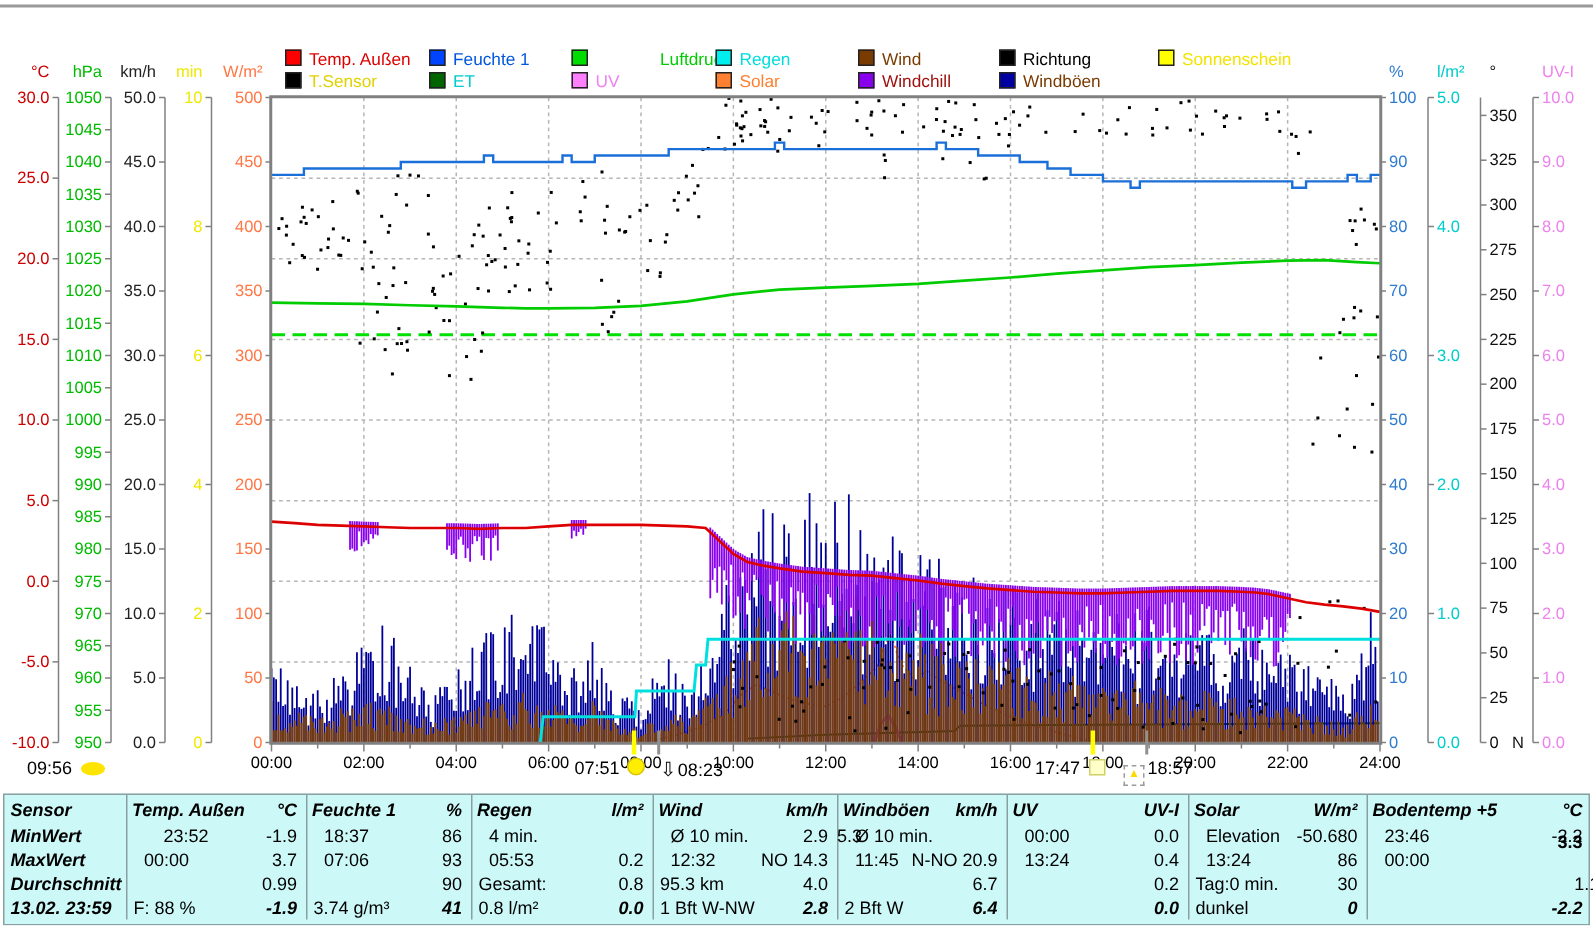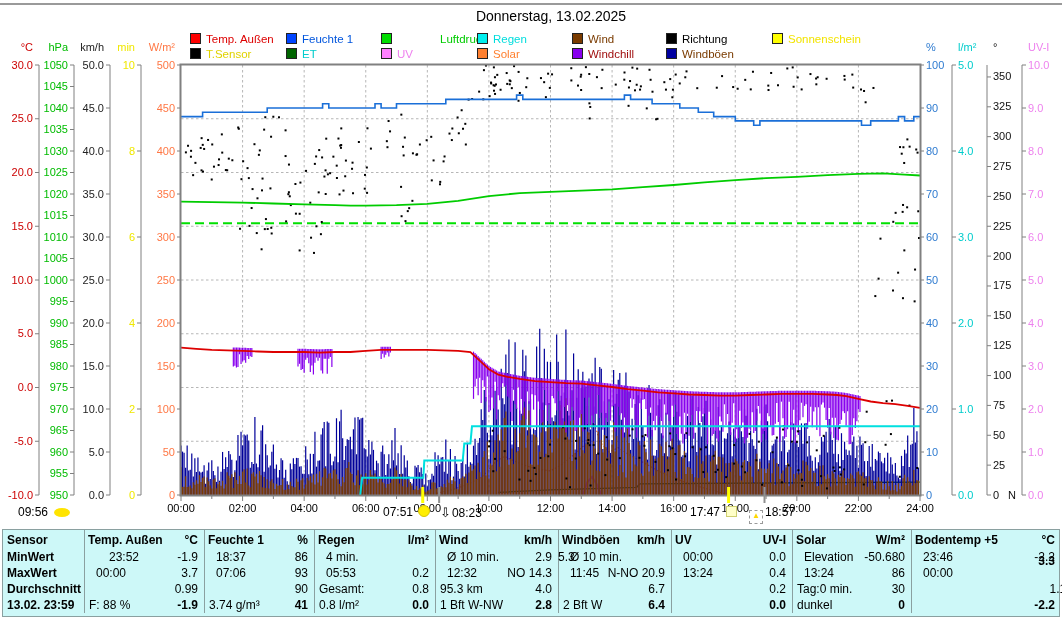--- a/index.html
+++ b/index.html
@@ -20,28 +20,27 @@
   .icon-arrow-down{display:inline-block;color:#000;font-size:13px;margin:0 1px 0 8px;}
   .icon-sunset-square{display:inline-block;width:9px;height:9px;background:#ffffc8;
             border:1px solid #cfcf70;vertical-align:-1px;margin-left:6px;}
   .icon-moonrise-square{display:inline-block;width:12px;height:12px;border:1px dashed #9a9a9a;
             vertical-align:-2px;margin-right:2px;text-align:center;line-height:10px;
             font-size:8px;color:#ffd800;}
   #table-panel{position:absolute;left:2px;top:529px;width:1058px;height:88px;
                background:#cdf8f8;border:1px solid #8aa0a0;box-sizing:border-box;}
   .tcol-line{position:absolute;top:0;width:1px;height:83px;background:#8aa0a0;}
   .tcell{position:absolute;font-size:12px;color:#000;white-space:nowrap;height:16px;line-height:16px;}
-  .b{font-weight:700;}
+  .b{font-weight:700;font-style:italic;}
 </style>
 </head>
 <body>
 
 <div id="stage">
   <div id="top-edge"></div>
-  <div id="title">Donnerstag, 13.02.2025</div>
   <div id="legend">
       <div class="leg-item" style="left: 190px; top: 33px;"><span class="leg-sq" style="background: rgb(255, 0, 0);"></span><span style="color: rgb(221, 0, 0);">Temp. Außen</span></div>
       <div class="leg-item" style="left: 286px; top: 33px;"><span class="leg-sq" style="background: rgb(0, 68, 255);"></span><span style="color: rgb(0, 85, 221);">Feuchte 1</span></div>
       <div class="leg-item" style="left: 381px; top: 33px;"><span class="leg-sq" style="background: rgb(0, 221, 0);"></span><span style="color: rgb(0, 204, 0); margin-left: 43px;">Luftdruck</span></div>
       <div class="leg-item" style="left: 477px; top: 33px;"><span class="leg-sq" style="background: rgb(0, 238, 238);"></span><span style="color: rgb(0, 221, 221);">Regen</span></div>
       <div class="leg-item" style="left: 572px; top: 33px;"><span class="leg-sq" style="background: rgb(122, 59, 0);"></span><span style="color: rgb(122, 59, 0);">Wind</span></div>
       <div class="leg-item" style="left: 666px; top: 33px;"><span class="leg-sq" style="background: rgb(0, 0, 0);"></span><span style="color: rgb(0, 0, 0);">Richtung</span></div>
       <div class="leg-item" style="left: 761px; top: 33px; padding-left: 11px;"><span class="leg-sq" style="background: rgb(255, 255, 0);"></span><span style="color: rgb(242, 228, 0);">Sonnenschein</span></div>
       <div class="leg-item" style="left: 190px; top: 48px;"><span class="leg-sq" style="background: rgb(0, 0, 0);"></span><span style="color: rgb(224, 210, 0);">T.Sensor</span></div>
       <div class="leg-item" style="left: 286px; top: 48px;"><span class="leg-sq" style="background: rgb(0, 100, 0);"></span><span style="color: rgb(0, 204, 204);">ET</span></div>

